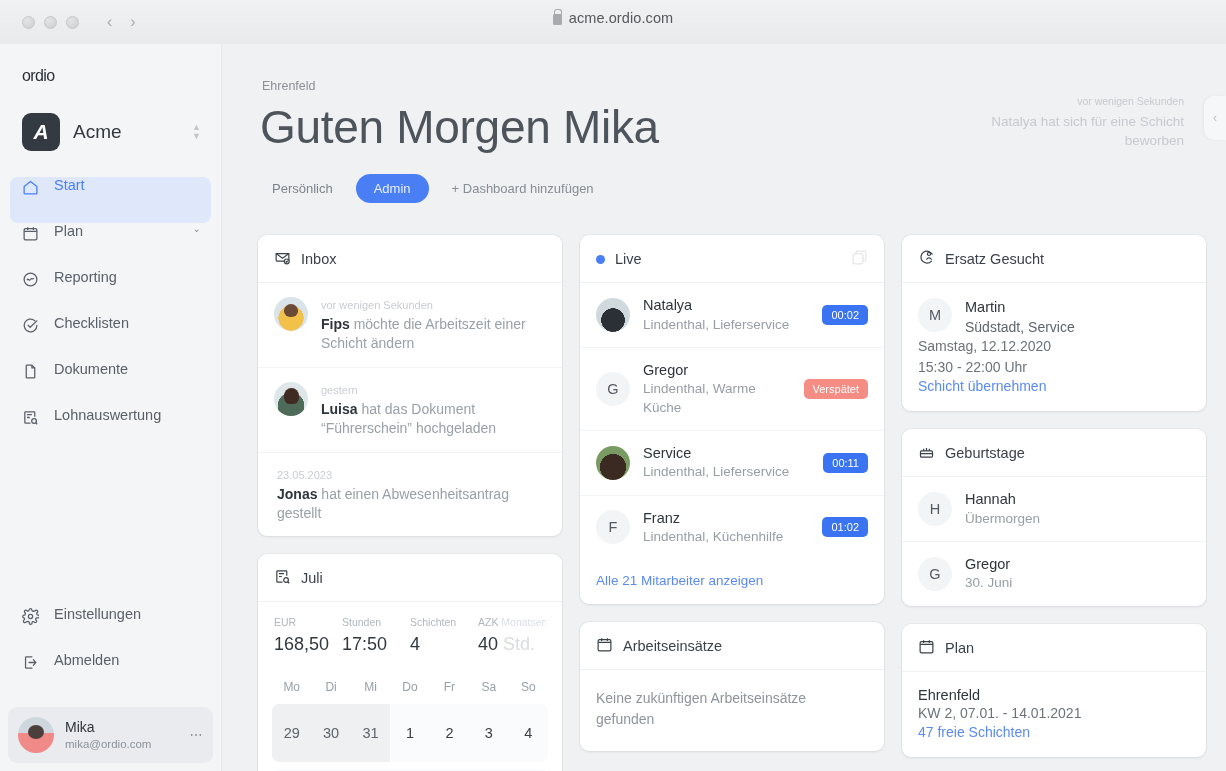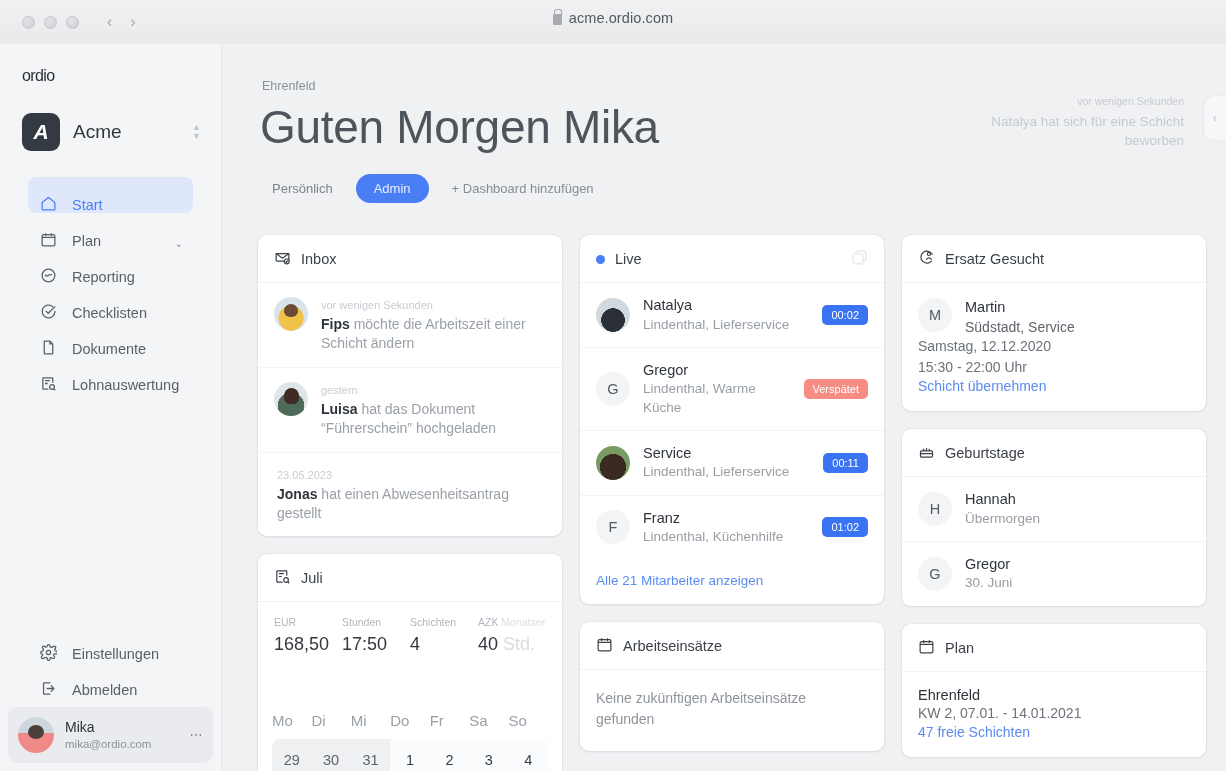--- a/index.html
+++ b/index.html
@@ -58,22 +58,22 @@
   .org-logo {
     width: 38px; height: 38px; border-radius: 9px; background: #343a41;
     color: #fff; font-size: 21px; font-style: italic; font-weight: bold;
     display: flex; align-items: center; justify-content: center;
   }
   .org-name { font-size: 19px; color: #32383e; margin-left: 13px; flex: 1; }
   .org-caret { color: #c2c5ca; font-size: 9px; line-height: 1.05; text-align: center; }
 
   .nav { margin-top: 22px; }
   .nav-item {
-    display: flex; align-items: flex-end; height: 36px;
-    margin: 0 28px; padding: 0 10px; border-radius: 8px;
+    display: flex; align-items: flex-start; height: 46px;
+    margin: 0 10px; padding: 0 10px; border-radius: 8px;
     color: #5a6069; font-size: 14.5px; cursor: pointer;
   }
   .nav-item.active { background: #dfe8fb; color: #4a7ef5; }
   .nav-ico { width: 20px; height: 20px; margin-right: 14px; flex: none;
              display: flex; align-items: center; justify-content: center; }
   .nav-ico svg { width: 17px; height: 17px; }
   .nav-label { flex: 1; }
   .nav-chev { color: #8d939b; font-size: 10px; }
 
   .bottom-nav { position: absolute; bottom: 73px; left: 0; right: 0; }
@@ -198,23 +198,23 @@
   .stats { display: flex; padding: 14px 16px 12px; }
   .stat { flex: 1; line-height: 1.3; overflow: hidden; }
   .stat-k { font-size: 10.5px; color: #b2b7bd; white-space: nowrap; }
   .stat-k .dim { color: #dcdfe3; }
   .stat-v { font-size: 18px; color: #33383f; margin-top: 3px; white-space: nowrap; }
   .stat-v .dim { color: #d9dce0; }
 
   
   .cal { padding: 4px 14px 0; }
   .cal-row { display: grid; grid-template-columns: repeat(7, 1fr); }
-  .cal-dow { font-size: 15px; color: #9aa0a8; text-align: left; padding: 8px 0 10px; margin-top: 32px; }
+  .cal-dow { font-size: 12px; color: #9aa0a8; text-align: center; padding: 8px 0 10px; }
   .cal-cell {
-    height: 42px; display: flex; align-items: center; justify-content: center;
+    height: 58px; display: flex; align-items: center; justify-content: center;
     font-size: 14.5px; color: #3a4046;
   }
   .cal-week { display: grid; grid-template-columns: repeat(7, 1fr);
               background: #fafbfc; border-radius: 7px; margin-bottom: 7px; }
   .cal-cell.muted { color: #5d636a; background: #eef0f2; }
   .cal-cell.r-first { border-radius: 7px 0 0 7px; }
   .cal-cell .d {
     width: 28px; height: 28px; border-radius: 50%;
     display: flex; align-items: center; justify-content: center;
   }

